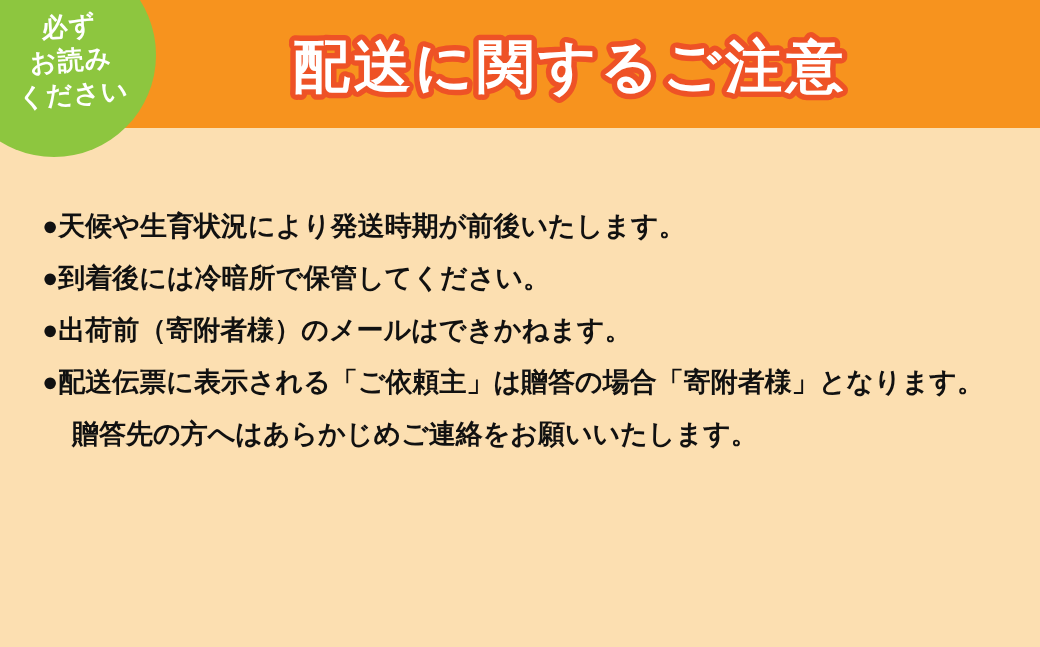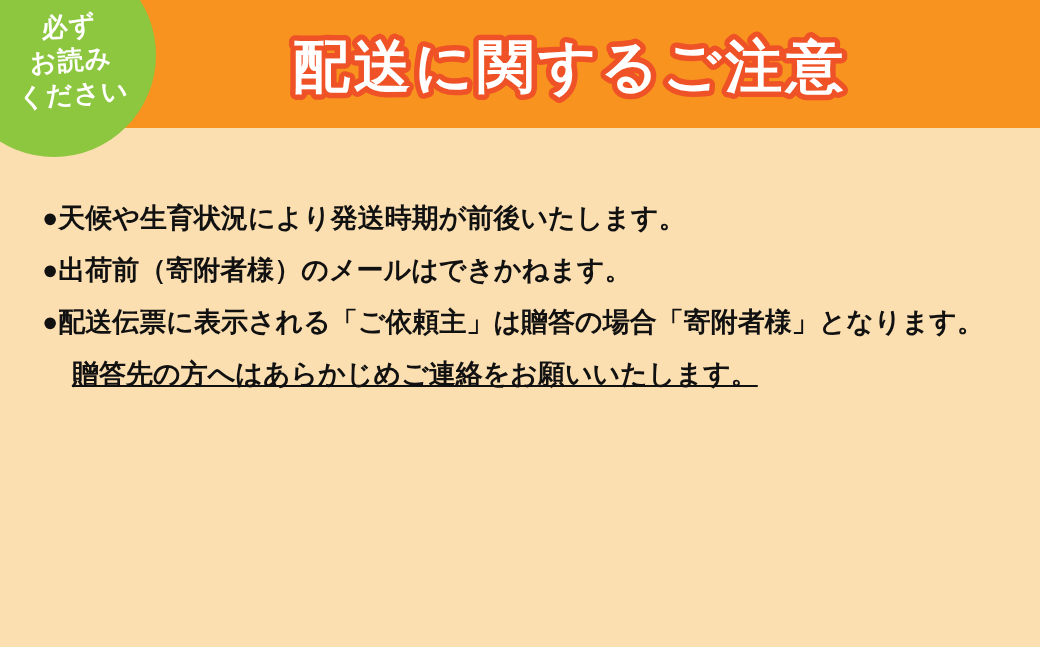--- a/index.html
+++ b/index.html
@@ -66,37 +66,36 @@
     font-size: 26px;
     line-height: 34px;
     letter-spacing: 1px;
     transform: rotate(-4deg);
     transform-origin: 50% 50%;
   }
   
   .notes {
     position: absolute;
     left: 42px;
-    top: 120px;
+    top: 128px;
     right: 10px;
     padding-top: 85px;
     z-index: 1;
   }
   .note-line {
     margin: 0 0 25px 0;
     font-size: 27px;
     line-height: 27px;
     font-weight: 700;
     color: #111111;
     letter-spacing: 0;
     white-space: nowrap;
   }
   .note-line.continuation {
     padding-left: 30px;
-    text-decoration: underline;
   }
 </style>
 </head>
 <body>
 
 <div class="page">
 
   <header class="band">
     <svg class="title-svg" viewBox="0 0 1040 128" aria-hidden="false">
       <text x="562" y="86" text-anchor="middle">配送に関するご注意</text>
@@ -105,18 +104,19 @@
 
   <div class="badge-circle"></div>
   <div class="badge-text">
     <div>必ず</div>
     <div>お読み</div>
     <div>ください</div>
   </div>
 
   <main class="notes">
     <p class="note-line">●天候や生育状況により発送時期が前後いたします。</p>
+    <p class="note-line">●到着後には冷暗所で保管してください。</p>
     <p class="note-line">●出荷前（寄附者様）のメールはできかねます。</p>
     <p class="note-line">●配送伝票に表示される「ご依頼主」は贈答の場合「寄附者様」となります。</p>
     <p class="note-line continuation">贈答先の方へはあらかじめご連絡をお願いいたします。</p>
   </main>
 
 </div>
 
 </body></html>

